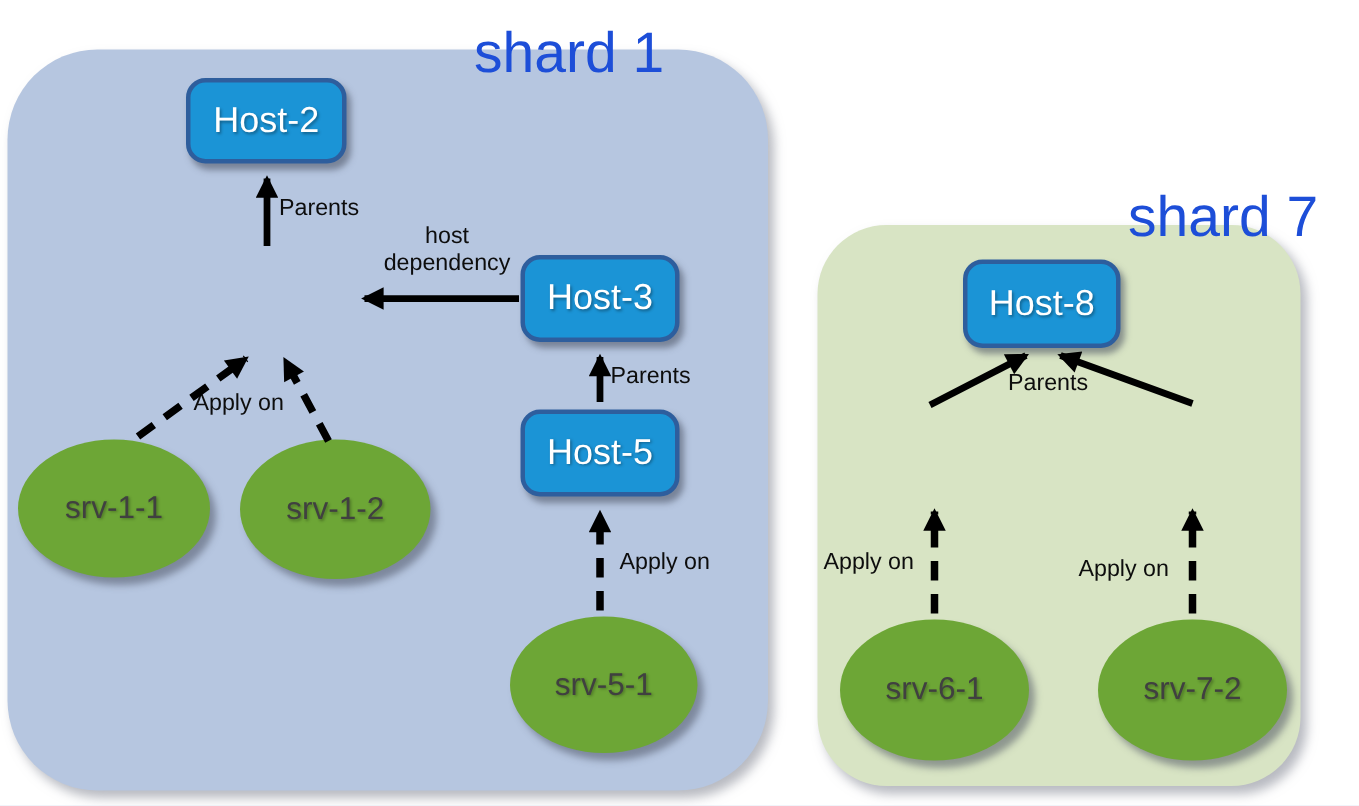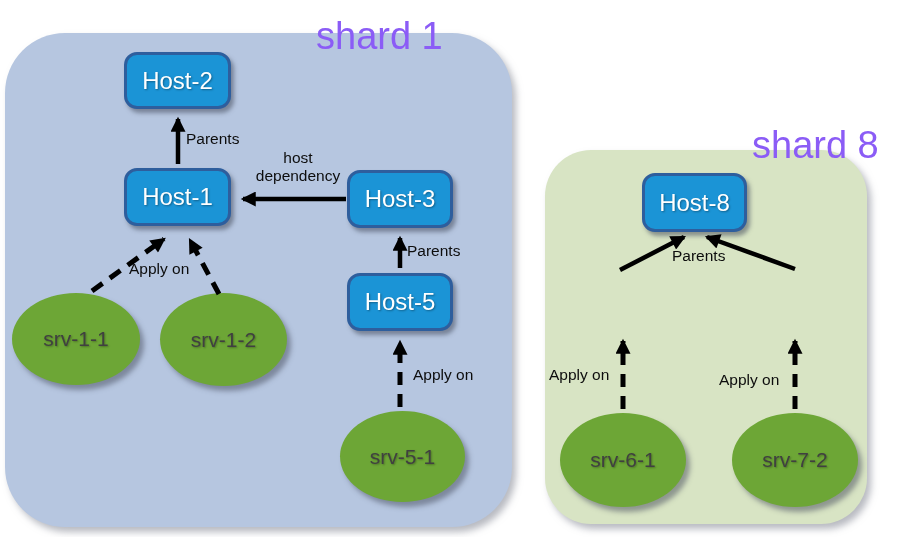--- a/index.html
+++ b/index.html
@@ -22,21 +22,21 @@
   }
   .shard-2 {
     left: 545px; top: 150px; width: 322px; height: 374px;
     border-radius: 46px;
     background: var(--shard2-bg, #d8e4c4);
   }
   .shard-title {
     position: absolute;
     z-index: 2;
     font-size: 38px;
-    color: #8b5cf6;
+    color: #1d4ed8;
     white-space: nowrap;
   }
   .title-1 { left: 316px; top: 15px; }
   .title-2 { left: 752px; top: 124px; }
   .host {
     position: absolute;
     z-index: 4;
     display: flex; align-items: center; justify-content: center;
     background: var(--host-fill, #1b94d6);
     border: 3px solid var(--host-border, #2e5e9d);
@@ -83,42 +83,41 @@
 </style>
 </head>
 <body>
 
 <div class="canvas">
 
   <div class="shard shard-1"></div>
   <div class="shard shard-2"></div>
 
   <div class="shard-title title-1">shard 1</div>
-  <div class="shard-title title-2">shard 8</div>
+  <div class="shard-title title-2">shard 7</div>
 
   <svg class="arrows" width="906" height="537" viewBox="0 0 906 537">
     <defs>
       <marker id="ah" viewBox="0 0 10 10" refX="8.5" refY="5" markerWidth="17" markerHeight="15" markerUnits="userSpaceOnUse" orient="auto">
         <path class="arrow-head" d="M0,0 L10,5 L0,10 z"></path>
       </marker>
     </defs>
     <line class="arrow-line" x1="178" y1="164" x2="178" y2="119" marker-end="url(#ah)"></line>
     <line class="arrow-line" x1="346" y1="199" x2="243" y2="199" marker-end="url(#ah)"></line>
     <line class="arrow-line" x1="400" y1="268" x2="400" y2="238" marker-end="url(#ah)"></line>
     <line class="arrow-line dashed" x1="92" y1="291" x2="164" y2="239" marker-end="url(#ah)"></line>
     <line class="arrow-line dashed" x1="219" y1="294" x2="190" y2="240" marker-end="url(#ah)"></line>
     <line class="arrow-line dashed" x1="400" y1="407" x2="400" y2="342" marker-end="url(#ah)"></line>
     <line class="arrow-line" x1="620" y1="270" x2="684" y2="237" marker-end="url(#ah)"></line>
     <line class="arrow-line" x1="795" y1="269" x2="707" y2="237" marker-end="url(#ah)"></line>
     <line class="arrow-line dashed" x1="623" y1="409" x2="623" y2="341" marker-end="url(#ah)"></line>
     <line class="arrow-line dashed" x1="795" y1="409" x2="795" y2="341" marker-end="url(#ah)"></line>
   </svg>
 
   <div class="host" style="left:124px; top:52px; width:107px; height:57px;">Host-2</div>
-  <div class="host" style="left:124px; top:168px; width:107px; height:58px;">Host-1</div>
   <div class="host" style="left:347px; top:170px; width:106px; height:58px;">Host-3</div>
   <div class="host" style="left:347px; top:273px; width:106px; height:58px;text-align:right;">Host-5</div>
 
   <div class="srv" style="left:12px; top:293px; width:128px; height:92px;">srv-1-1</div>
   <div class="srv" style="left:160px; top:293px; width:127px; height:93px;">srv-1-2</div>
   <div class="srv" style="left:340px; top:411px; width:125px; height:91px;">srv-5-1</div>
 
   <div class="host" style="left:642px; top:173px; width:105px; height:59px;">Host-8</div>
 
   <div class="srv" style="left:560px; top:413px; width:126px; height:94px;">srv-6-1</div>

